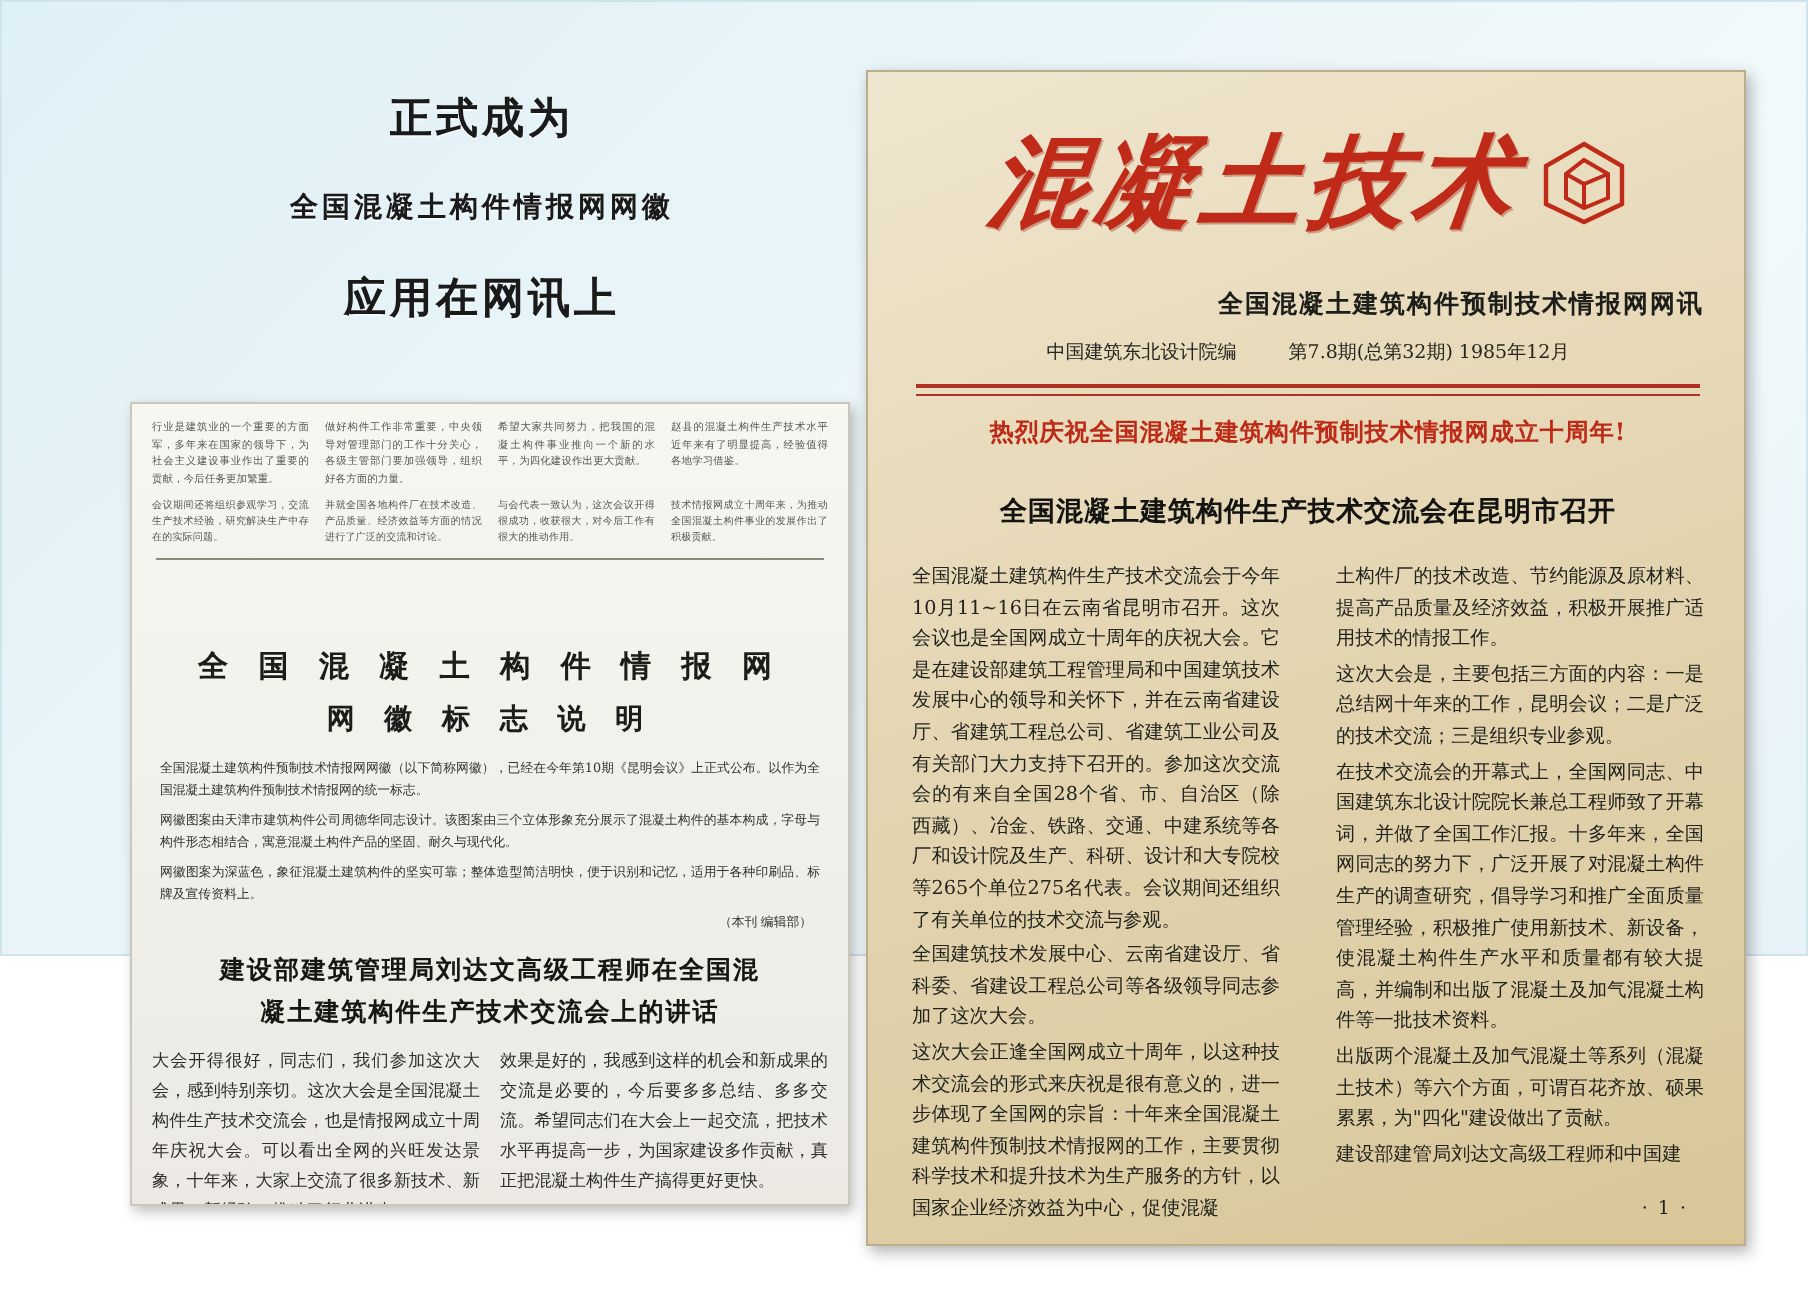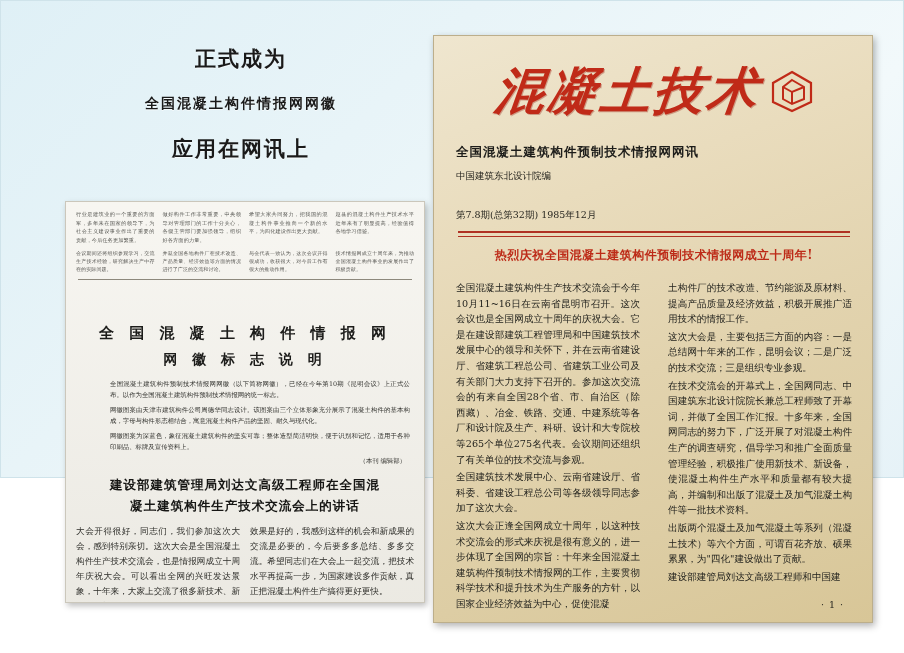--- a/index.html
+++ b/index.html
@@ -98,21 +98,20 @@
     letter-spacing: 5px;
     margin-bottom: 10px;
   }
   .ls-body {
     font-family: "DejaVu Serif", serif;
     font-size: 6.4px;
     line-height: 11px;
     text-align: justify;
     color: #33332f;
     padding: 0 4px;
-    margin-left: 30px;
   }
   .ls-body p { margin: 0 0 4px 0; }
   .ls-signature {
     text-align: right;
     font-size: 6.4px;
     padding-right: 8px;
     color: #33332f;
     margin-top: 2px;
   }
   .ls-subtitle {
@@ -182,37 +181,36 @@
   }
   .logo-mark {
     width: 44px;
     height: 44px;
     position: relative;
     flex: none;
   }
   .logo-mark svg { display: block; }
 
   .rs-sub1 {
-    text-align: left;
+    text-align: right;
     font-family: "DejaVu Serif", serif;
     font-weight: bold;
     font-size: 12.5px;
     letter-spacing: 1px;
     color: #1d1d1a;
     margin-top: 4px;
   }
   .rs-meta {
     display: flex;
     justify-content: center;
     gap: 26px;
     font-family: "DejaVu Serif", serif;
     font-size: 9.5px;
     color: #26251f;
     margin-top: 9px;
-    flex-direction: column;
   }
   .rs-bar {
     border-top: 2px solid #b03123;
     border-bottom: 1px solid #b03123;
     margin: 9px 2px 0 2px;
     height: 3px;
   }
   .rs-slogan {
     text-align: center;
     font-family: "DejaVu Serif", serif;
@@ -328,20 +326,21 @@
 
       <div class="rs-meta">
         <div>中国建筑东北设计院编</div>
         <div>第7.8期(总第32期)  1985年12月</div>
       </div>
 
       <div class="rs-bar"></div>
 
       <div class="rs-slogan">热烈庆祝全国混凝土建筑构件预制技术情报网成立十周年!</div>
 
+      <div class="rs-headline">全国混凝土建筑构件生产技术交流会在昆明市召开</div>
 
       <div class="rs-cols">
         <div class="col">
           <p>全国混凝土建筑构件生产技术交流会于今年10月11~16日在云南省昆明市召开。这次会议也是全国网成立十周年的庆祝大会。它是在建设部建筑工程管理局和中国建筑技术发展中心的领导和关怀下，并在云南省建设厅、省建筑工程总公司、省建筑工业公司及有关部门大力支持下召开的。参加这次交流会的有来自全国28个省、市、自治区（除西藏）、冶金、铁路、交通、中建系统等各厂和设计院及生产、科研、设计和大专院校等265个单位275名代表。会议期间还组织了有关单位的技术交流与参观。</p>
           <p>全国建筑技术发展中心、云南省建设厅、省科委、省建设工程总公司等各级领导同志参加了这次大会。</p>
           <p>这次大会正逢全国网成立十周年，以这种技术交流会的形式来庆祝是很有意义的，进一步体现了全国网的宗旨：十年来全国混凝土建筑构件预制技术情报网的工作，主要贯彻科学技术和提升技术为生产服务的方针，以国家企业经济效益为中心，促使混凝</p>
         </div>
         <div class="col">
           <p>土构件厂的技术改造、节约能源及原材料、提高产品质量及经济效益，积极开展推广适用技术的情报工作。</p>
           <p>这次大会是，主要包括三方面的内容：一是总结网十年来的工作，昆明会议；二是广泛的技术交流；三是组织专业参观。</p>

